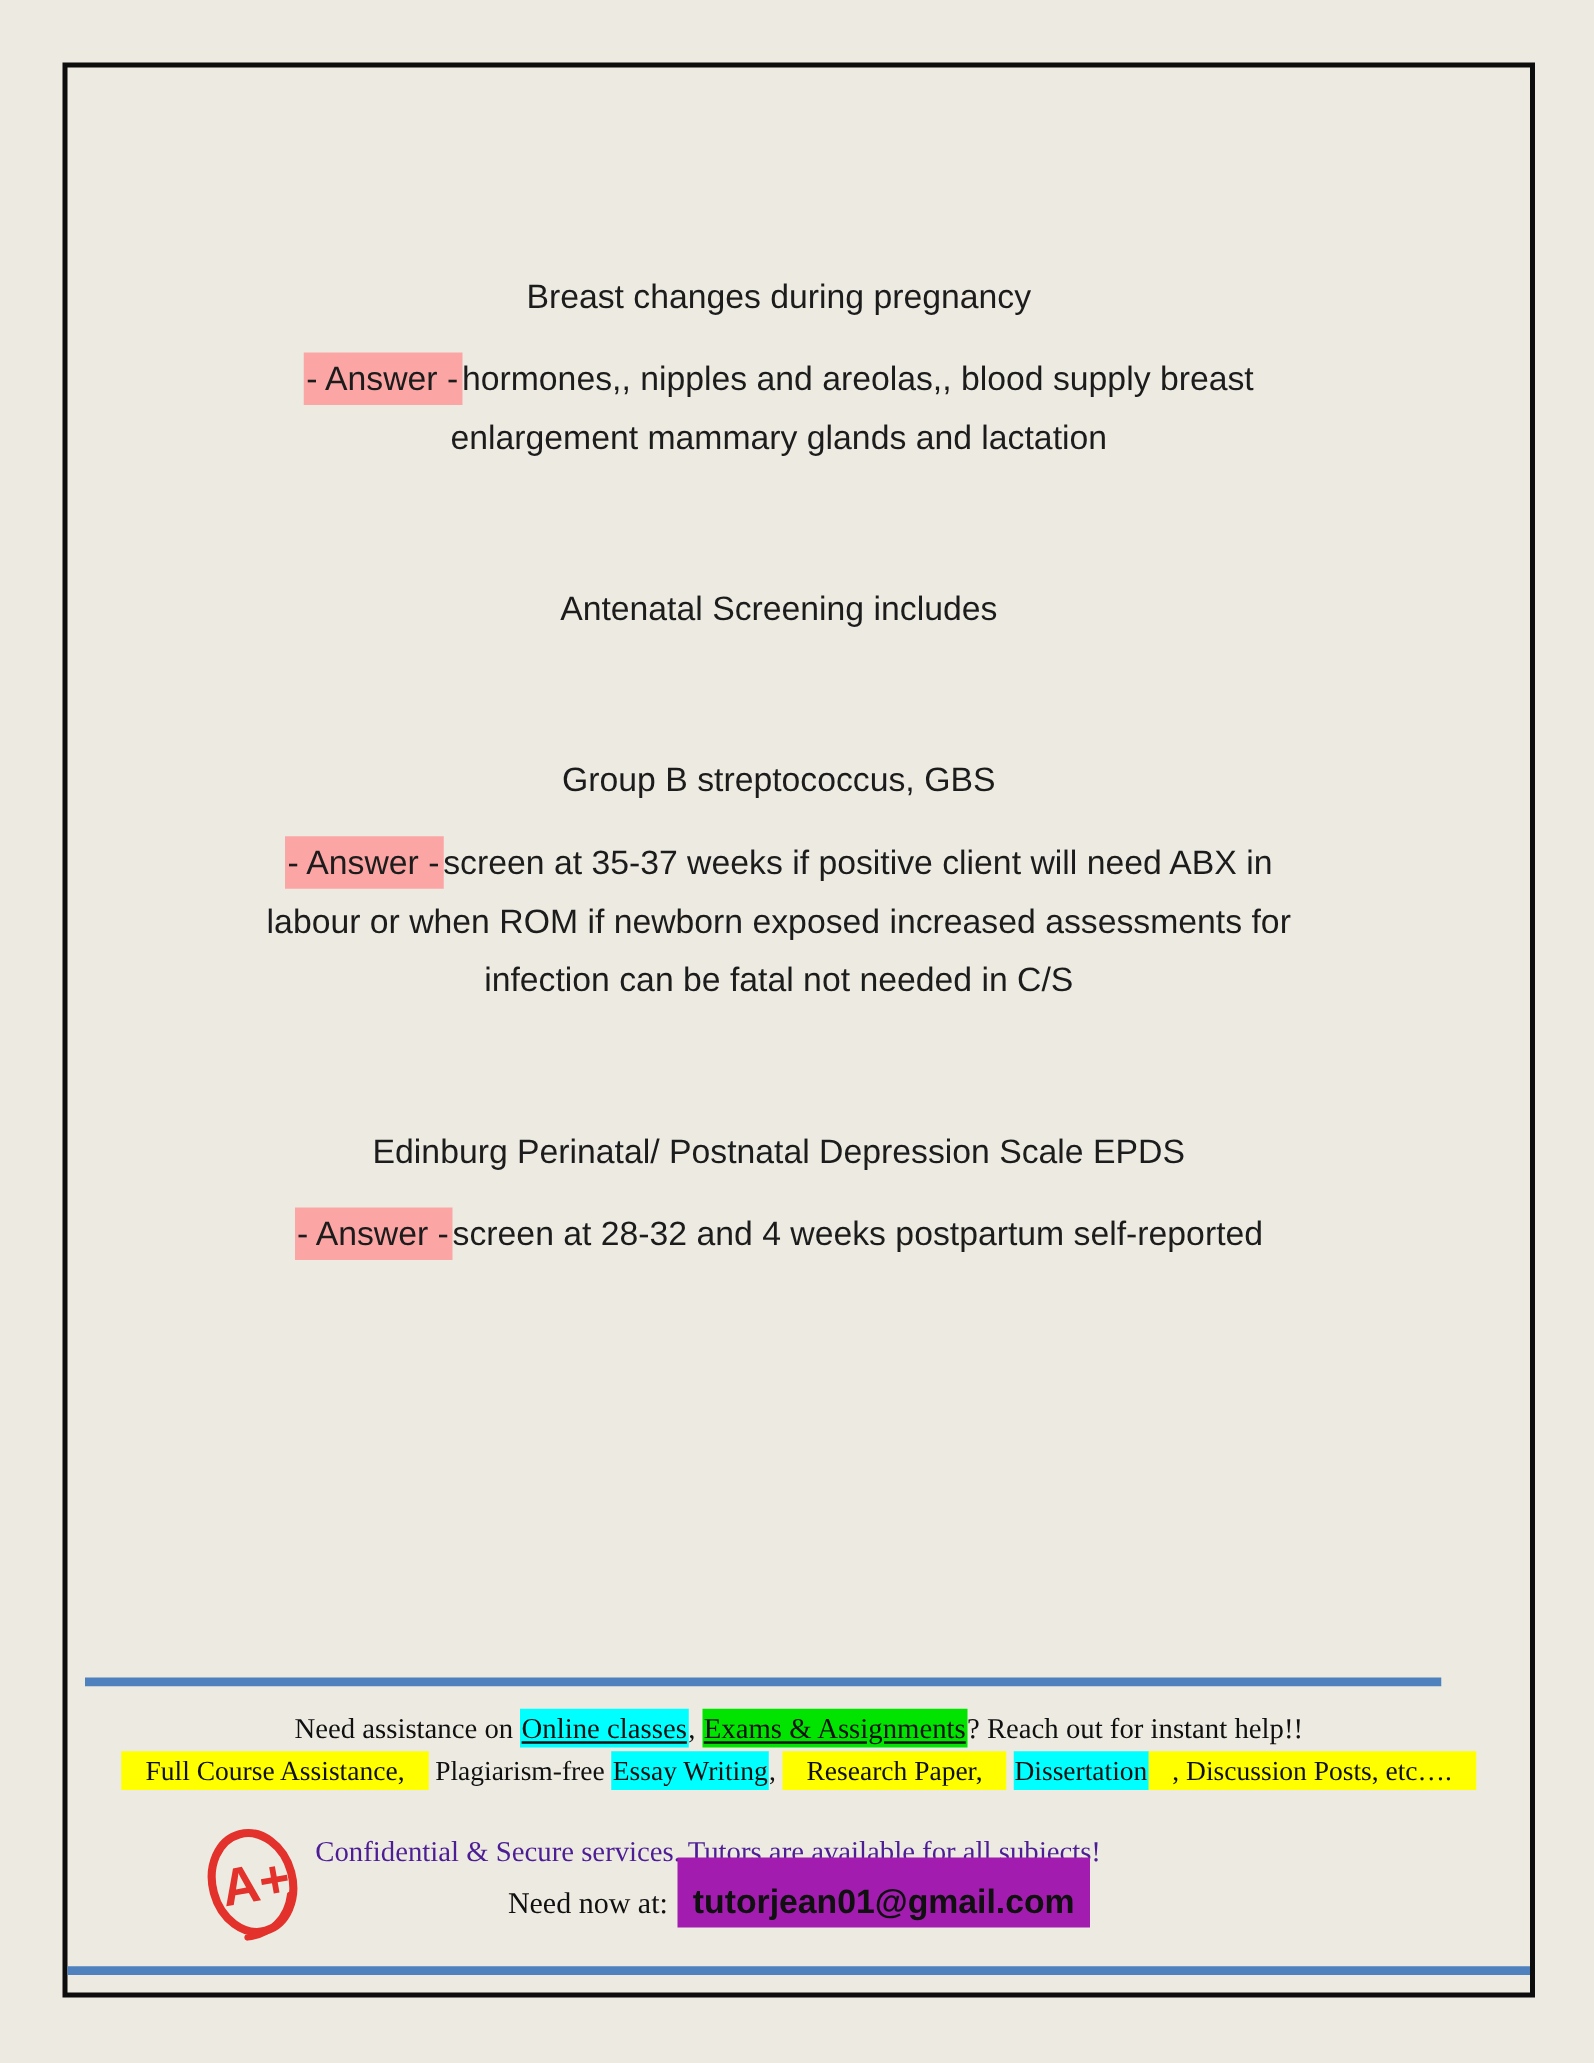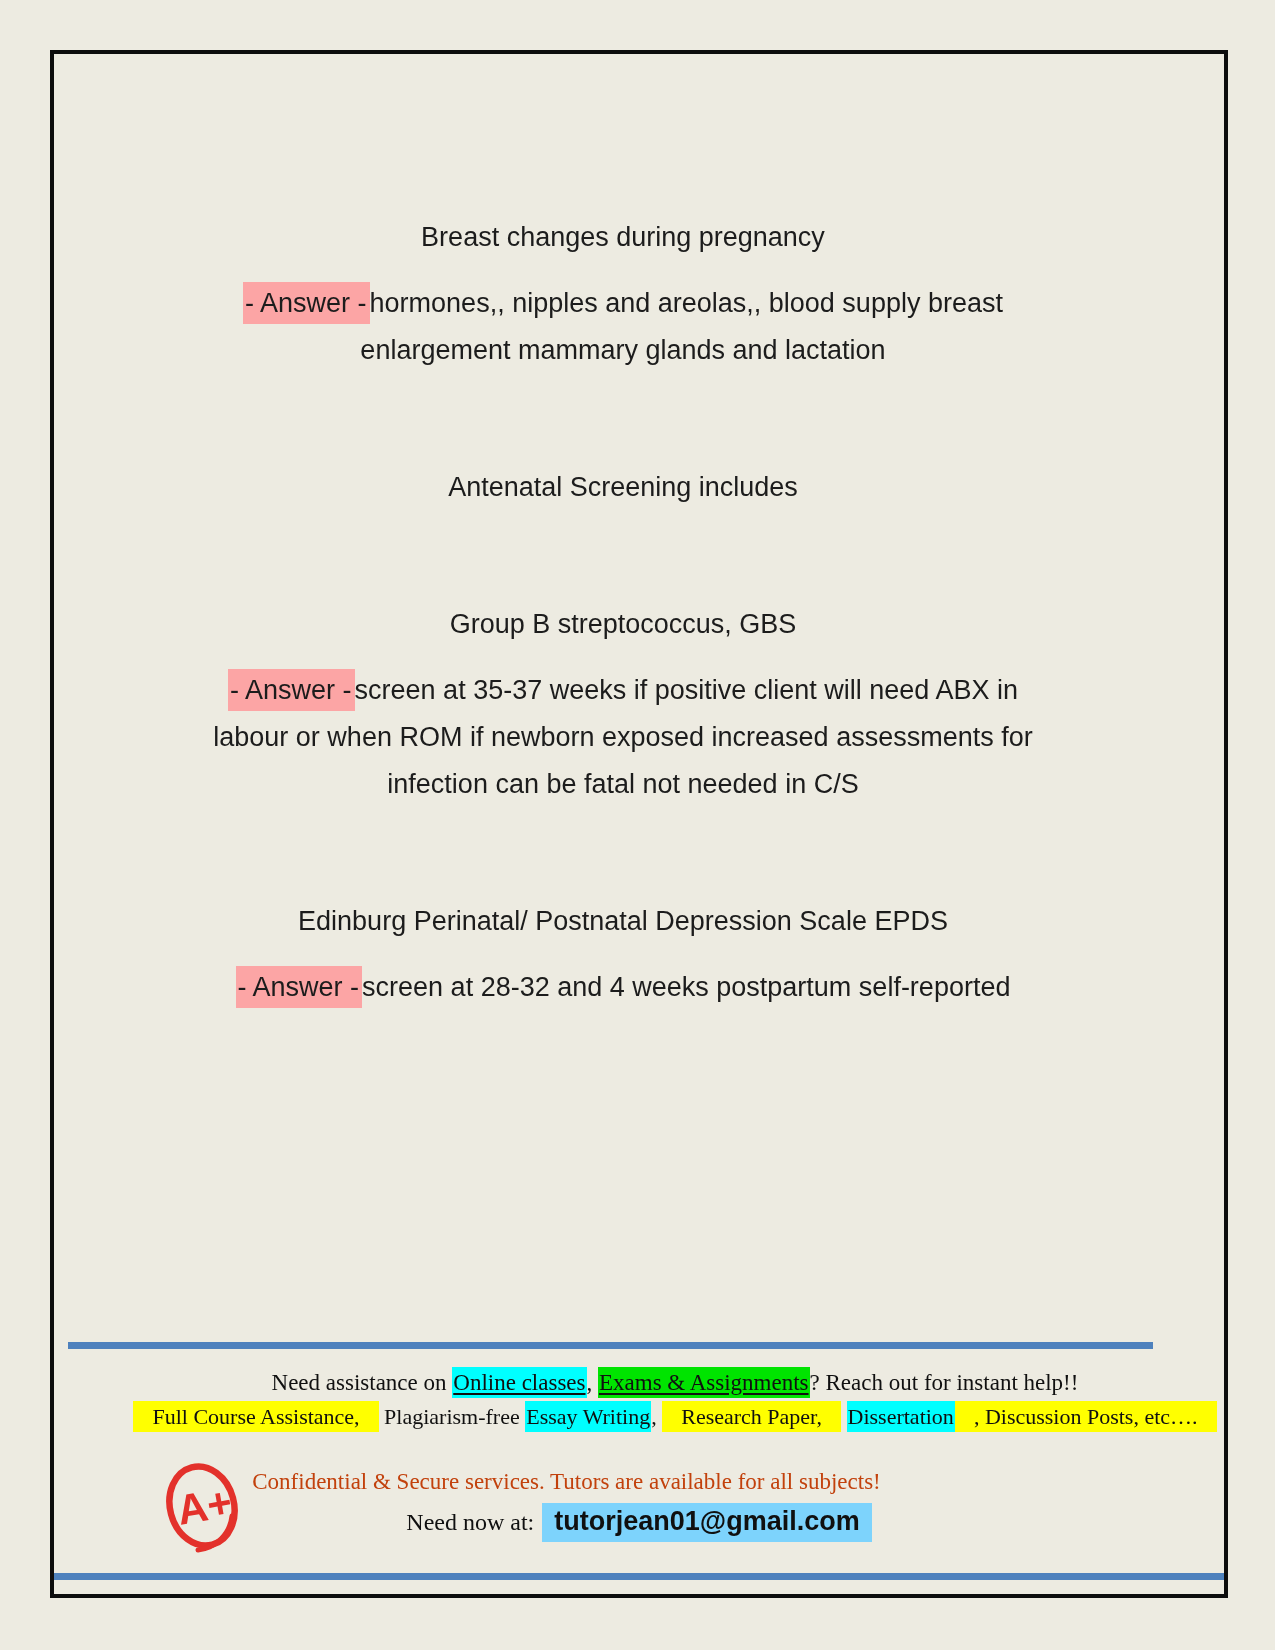--- a/index.html
+++ b/index.html
@@ -30,41 +30,41 @@
     padding:6px 3px 6px 2px;
   }
   
   .divider{position:absolute;height:7px;background:#4E81BD;}
   .divider-top{left:14px;top:1288px;width:1085px;}
   .divider-bottom{left:0px;top:1519px;width:1170px;}
   
   .serif{font-family:"Liberation Serif",serif;}
   .footer-line{
     position:absolute;left:0;width:1170px;text-align:center;
-    font-size:23px;line-height:34px;white-space:nowrap;color:#101010;margin-left:36px;
+    font-size:23px;line-height:34px;white-space:nowrap;color:#101010;
   }
   .footer-line1{top:1312px;}
   .footer-line2{top:1346px;font-size:22px;}
   .hl-yellow{background:#FFFF00;padding:3px 19px;}
   .hl-cyan{background:#00FFFF;padding:3px 1px;}
   .hl-green{background:#00E400;padding:3px 1px;}
   .u{text-decoration:underline;text-underline-offset:3px;}
   .conf-line{
     position:absolute;left:0;top:1413px;width:1025px;text-align:center;
-    font-size:23px;line-height:30px;white-space:nowrap;color:#c2410c;
+    font-size:23px;line-height:30px;white-space:nowrap;color:#4c1d95;
   }
   .email-row{
     position:absolute;left:0;top:1448px;width:1170px;text-align:center;
     font-size:24px;line-height:38px;white-space:nowrap;color:#101010;
   }
   .email{
     font-family:"Liberation Sans",sans-serif;
     font-weight:bold;font-size:27px;
-    background:#7dd3fc;
-    padding:3px 12px 6px 12px;
+    background:#a21caf;
+    padding:20px 12px 6px 12px;
     margin-left:8px;
   }
   .logo{position:absolute;left:106px;top:1404px;width:84px;height:98px;}
 </style>
 </head>
 <body>
 
 <div class="frame">
 
   <div class="content">

